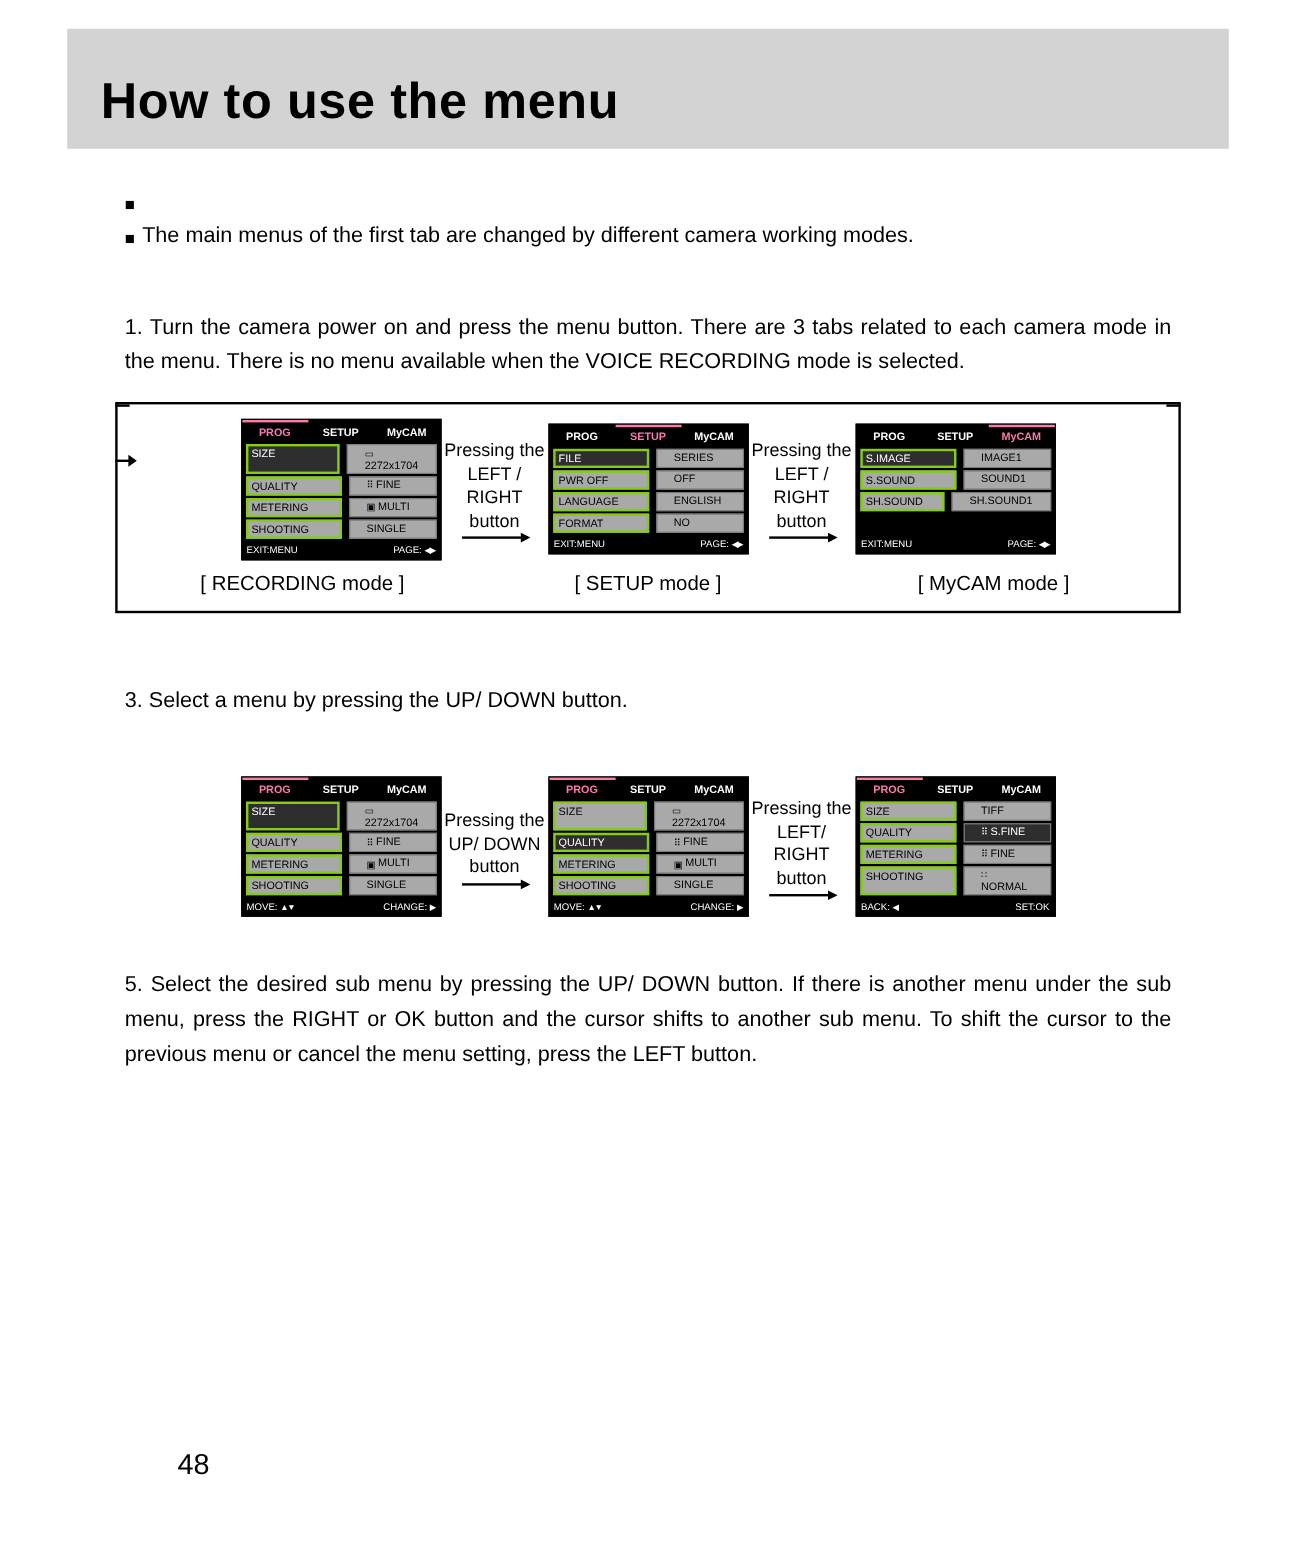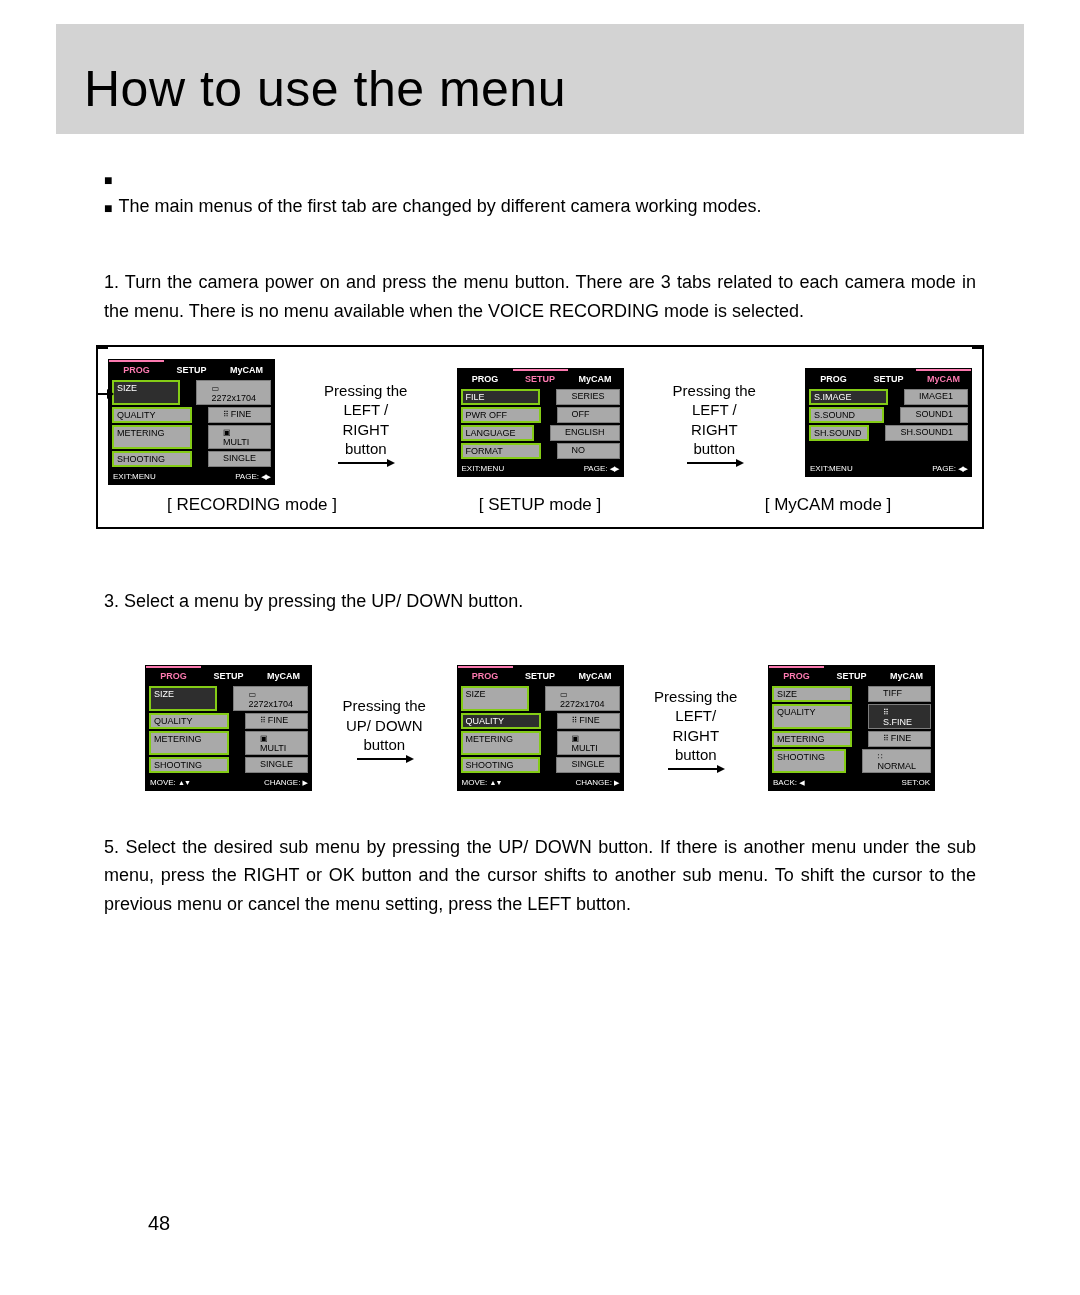--- a/index.html
+++ b/index.html
@@ -1,40 +1,40 @@
 <!DOCTYPE html>
 <html><head>
 <meta charset="utf-8">
 <style>
   html,body{margin:0;padding:0;background:#fff;font-family:Arial,Helvetica,sans-serif;color:#000}
   .page{width:1080px;min-height:1295px;margin:0 auto;background:#fff;position:relative}
   .sheet{position:absolute;left:56px;top:0;right:56px;bottom:0;background:#fff}
   .title-band{background:#d3d3d3;margin:24px 0 0 0;padding:36px 28px 16px 28px}
-  .title-band h1{margin:0;font-size:50px;font-weight:normal;letter-spacing:0.5px}
+  .title-band h1{margin:0;font-size:42px;font-weight:bold;letter-spacing:0.5px}
   .content{padding:30px 48px 0 48px}
   .bullets{font-size:18px;line-height:1.65}
   .bullets .row{display:flex;align-items:flex-start}
   .bullets .sq{font-size:14px;margin:5px 6px 0 0}
   .num-list{font-size:18px;line-height:1.6;margin-top:46px}
   .num-list .it{margin-bottom:4px}
   .num-list .it.just{text-align:justify}
-  .pg-num{position:absolute;left:92px;bottom:60px;font-size:20px}
+  .pg-num{position:absolute;left:92px;bottom:60px;font-size:24px}
 
   
   .screens-wrap{margin:30px auto 0;width:790px}
-  .screens-row{display:flex;align-items:center;justify-content:space-between}
+  .screens-row{display:flex;align-items:center;justify-content:center}
   .scr{width:165px;background:#000;color:#fff;font-family:Arial;border:1px solid #000}
   .tabs{display:flex;font-size:9px}
   .tabs .tab{flex:1;text-align:center;padding:3px 0;border-top:2px solid transparent}
   .tabs .tab.active{color:#fc7ab0;border-top:2px solid #fc7ab0;font-weight:bold}
   .tabs .tab:not(.active){color:#fff;font-weight:bold}
   .body-rows{padding:2px 3px 0 3px}
   .brow{display:flex;font-size:9px;margin-bottom:2px}
   .cell-l{background:#a9a9a9;color:#000;width:70px;padding:1px 3px;border:2px solid #84cc16}
-  .cell-r{background:#a9a9a9;color:#000;flex:1;padding:1px 14px;border:1px solid #7d7d7d;margin-left:16px}
+  .cell-r{background:#a9a9a9;color:#000;flex:1;padding:1px 14px;border:1px solid #7d7d7d;margin-left:6px}
   .cell-l.sel,.cell-r.sel{background:#2e2e2e;color:#fff}
   .ftr{display:flex;justify-content:space-between;font-size:8px;padding:3px 4px;color:#fff}
   .ftr .tri{font-size:7px;letter-spacing:-1px}
 
   .arrow-box{width:89px;text-align:center;font-size:15px;line-height:1.3;color:#000}
   .arrow-box .long-ar{font-size:0;margin-top:3px}
   .la{display:inline-block;width:55px;border-top:2px solid #000;position:relative}
   .la::after{content:"";position:absolute;right:-2px;top:-5px;border-left:8px solid #000;border-top:4px solid transparent;border-bottom:4px solid transparent}
 
   .caption-row{display:flex;justify-content:flex-start;margin-top:12px;font-size:17px}

